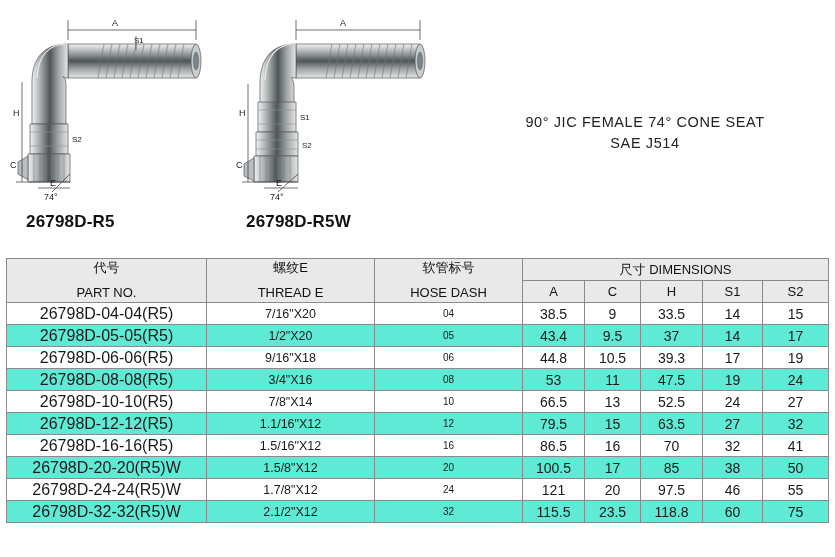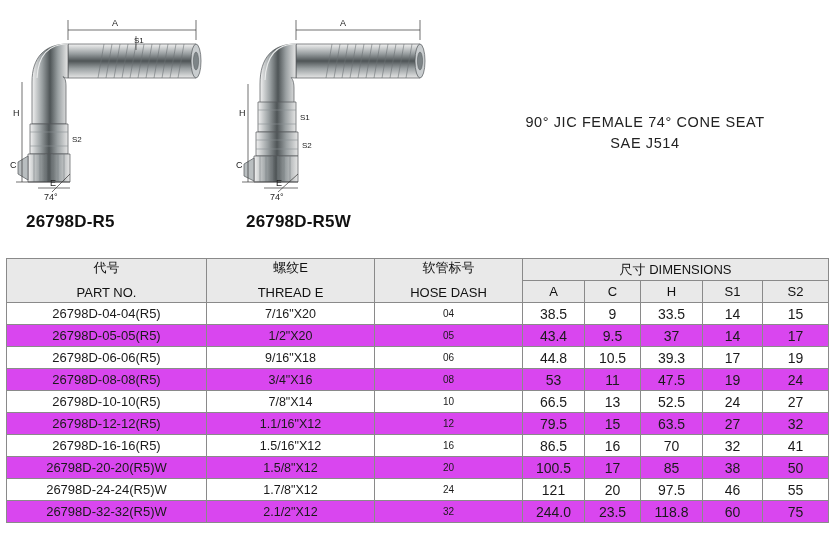--- a/index.html
+++ b/index.html
@@ -93,23 +93,23 @@
     font-size: 13px;
   }
   .hdr-two-line {
     line-height: 1.25;
     padding: 3px 0;
   }
   .hdr-two-line .l1 { display: block; }
   .hdr-two-line .l2 { display: block; margin-top: 8px; }
 
   tbody tr.odd td { background: #ffffff; }
-  tbody tr.even td { background: #d946ef; }
-
-  td.partno { font-size: 13px; }
+  tbody tr.even td { background: #5eead4; }
+
+  td.partno { font-size: 16px; }
   td.thread { font-size: 12.5px; }
   td.dash { font-size: 10px; }
   td.dim { font-size: 14px; margin-top: 31px; }
 
   
   col.c-part   { width: 200px; }
   col.c-thread { width: 168px; }
   col.c-dash   { width: 148px; }
   col.c-a      { width: 62px; }
   col.c-c      { width: 56px; }
@@ -432,21 +432,21 @@
           <td class="dim">121</td>
           <td class="dim">20</td>
           <td class="dim">97.5</td>
           <td class="dim">46</td>
           <td class="dim">55</td>
         </tr>
         <tr class="even">
           <td class="partno">26798D-32-32(R5)W</td>
           <td class="thread">2.1/2"X12</td>
           <td class="dash">32</td>
-          <td class="dim">244.0</td>
+          <td class="dim">115.5</td>
           <td class="dim">23.5</td>
           <td class="dim">118.8</td>
           <td class="dim">60</td>
           <td class="dim">75</td>
         </tr>
       </tbody>
     </table>
   </div>
 
 </div>

